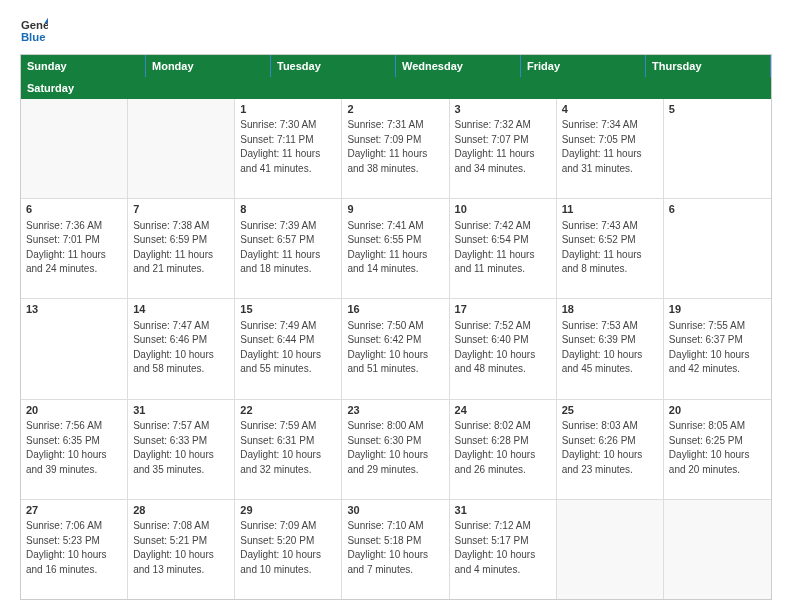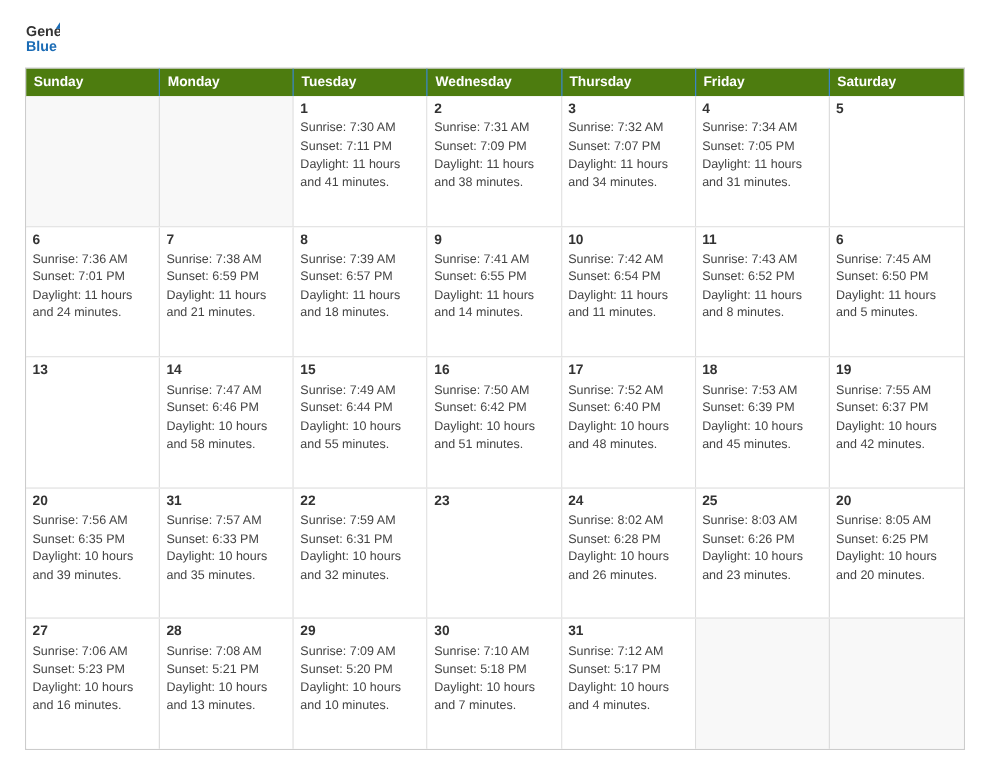--- a/index.html
+++ b/index.html
@@ -47,22 +47,22 @@
       color: #555;
     }
     .calendar {
       flex: 1;
       display: flex;
       flex-direction: column;
       border: 1px solid #ccc;
     }
     .cal-header {
       display: grid;
-      grid-template-columns: repeat(7, 1fr);
-      background: #4d7c0f;
+      grid-template-columns: repeat(6, 1fr);
+      background: #15803d;
     }
     .cal-header-cell {
       color: #fff;
       font-size: 11px;
       font-weight: bold;
       padding: 5px 6px;
       text-align: left;
       border-right: 1px solid #3a85c8;
     }
     .cal-header-cell:last-child { border-right: none; }
@@ -120,22 +120,22 @@
       <h2></h2>
     </div>
   </div>
 
   <div class="calendar">
     <div class="cal-header">
     <div class="cal-header-cell">Sunday</div>
         <div class="cal-header-cell">Monday</div>
         <div class="cal-header-cell">Tuesday</div>
         <div class="cal-header-cell">Wednesday</div>
+        <div class="cal-header-cell">Friday</div>
         <div class="cal-header-cell">Thursday</div>
-        <div class="cal-header-cell">Friday</div>
         <div class="cal-header-cell">Saturday</div>
       </div>
     <div class="cal-body">
     <div class="cal-row">
           <div class="cal-cell empty"></div>
           <div class="cal-cell empty"></div>
           <div class="cal-cell">
             <span class="day-num">1</span>
             <div class="sun-info">Sunrise: 7:30 AM<br>Sunset: 7:11 PM<br>Daylight: 11 hours and 41 minutes.</div>
           </div>
@@ -175,21 +175,20 @@
           <div class="cal-cell">
             <span class="day-num">10</span>
             <div class="sun-info">Sunrise: 7:42 AM<br>Sunset: 6:54 PM<br>Daylight: 11 hours and 11 minutes.</div>
           </div>
           <div class="cal-cell">
             <span class="day-num">11</span>
             <div class="sun-info">Sunrise: 7:43 AM<br>Sunset: 6:52 PM<br>Daylight: 11 hours and 8 minutes.</div>
           </div>
           <div class="cal-cell">
             <span class="day-num">6</span>
-            <div class="sun-info">Sunrise: 7:45 AM<br>Sunset: 6:50 PM<br>Daylight: 11 hours and 5 minutes.</div>
           </div>
         </div>
         <div class="cal-row">
           <div class="cal-cell">
             <span class="day-num">13</span>
           </div>
           <div class="cal-cell">
             <span class="day-num">14</span>
             <div class="sun-info">Sunrise: 7:47 AM<br>Sunset: 6:46 PM<br>Daylight: 10 hours and 58 minutes.</div>
           </div>
@@ -222,20 +221,21 @@
           <div class="cal-cell">
             <span class="day-num">31</span>
             <div class="sun-info">Sunrise: 7:57 AM<br>Sunset: 6:33 PM<br>Daylight: 10 hours and 35 minutes.</div>
           </div>
           <div class="cal-cell">
             <span class="day-num">22</span>
             <div class="sun-info">Sunrise: 7:59 AM<br>Sunset: 6:31 PM<br>Daylight: 10 hours and 32 minutes.</div>
           </div>
           <div class="cal-cell">
             <span class="day-num">23</span>
+            <div class="sun-info">Sunrise: 8:00 AM<br>Sunset: 6:30 PM<br>Daylight: 10 hours and 29 minutes.</div>
           </div>
           <div class="cal-cell">
             <span class="day-num">24</span>
             <div class="sun-info">Sunrise: 8:02 AM<br>Sunset: 6:28 PM<br>Daylight: 10 hours and 26 minutes.</div>
           </div>
           <div class="cal-cell">
             <span class="day-num">25</span>
             <div class="sun-info">Sunrise: 8:03 AM<br>Sunset: 6:26 PM<br>Daylight: 10 hours and 23 minutes.</div>
           </div>
           <div class="cal-cell">

